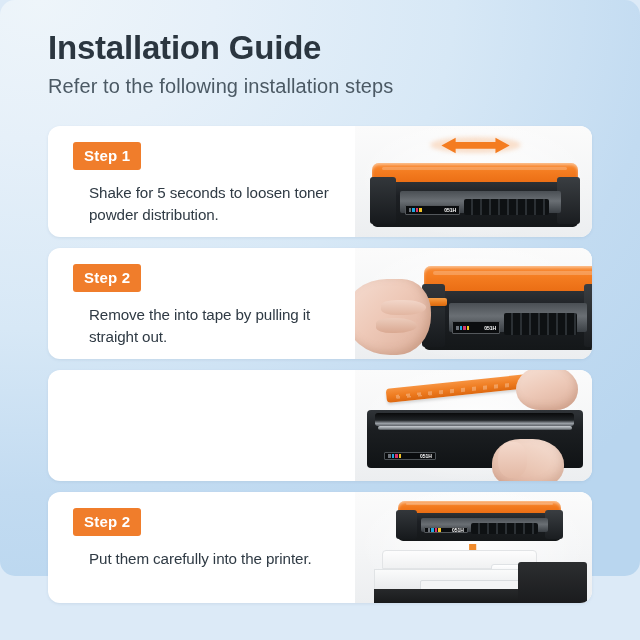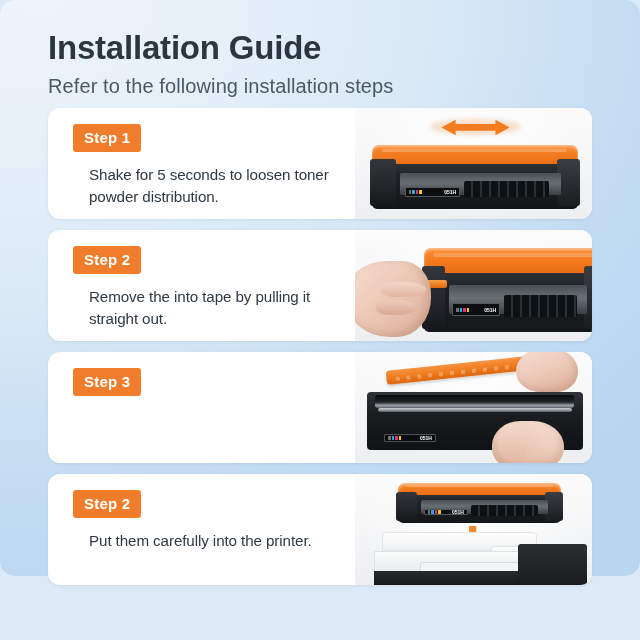--- a/index.html
+++ b/index.html
@@ -44,21 +44,21 @@
     color: #4b5964;
     margin: 7px 0 0 0;
     line-height: 1.2;
     letter-spacing: 0.1px;
   }
 
   
   .cards {
     position: absolute;
     left: 48px;
-    top: 108px;
+    top: 126px;
     width: 544px;
   }
   .card {
     position: relative;
     width: 544px;
     height: 111px;
     background: #ffffff;
     border-radius: 12px;
     margin-bottom: 11px;
     overflow: hidden;
@@ -504,21 +504,20 @@
           </div>
         </div>
 
         <div class="seal-tape"></div>
         <div class="hand-2"></div>
       </div>
     </div>
 
     <div class="card">
       <div class="card-text">
-        <span class="badge">Step 3</span>
       </div>
       <div class="card-media">
         <div class="media-glow"></div>
 
         <div class="cap-3"></div>
         <div class="hand-3a"></div>
 
         <div class="s3-cart">
           <div class="s3-body"></div>
           <div class="s3-slot"></div>

